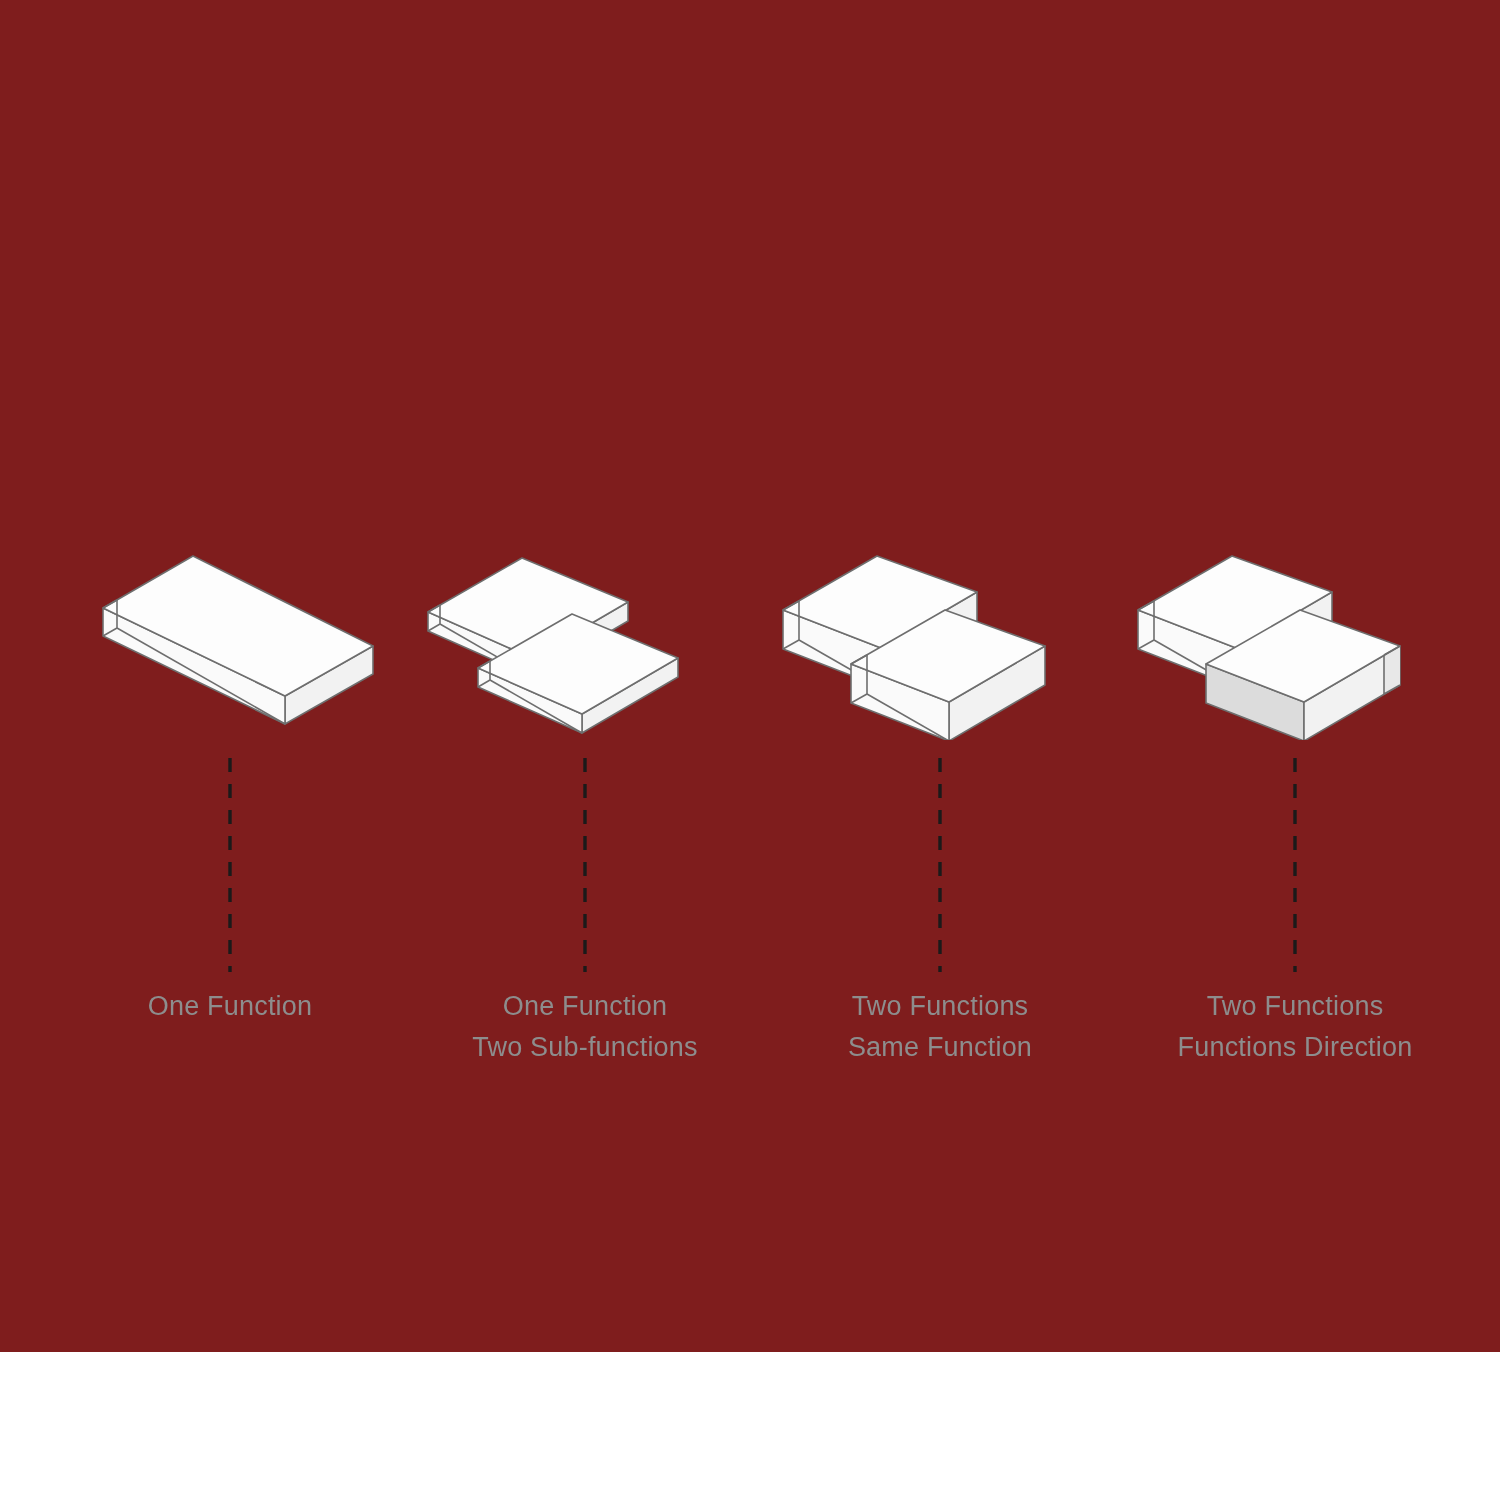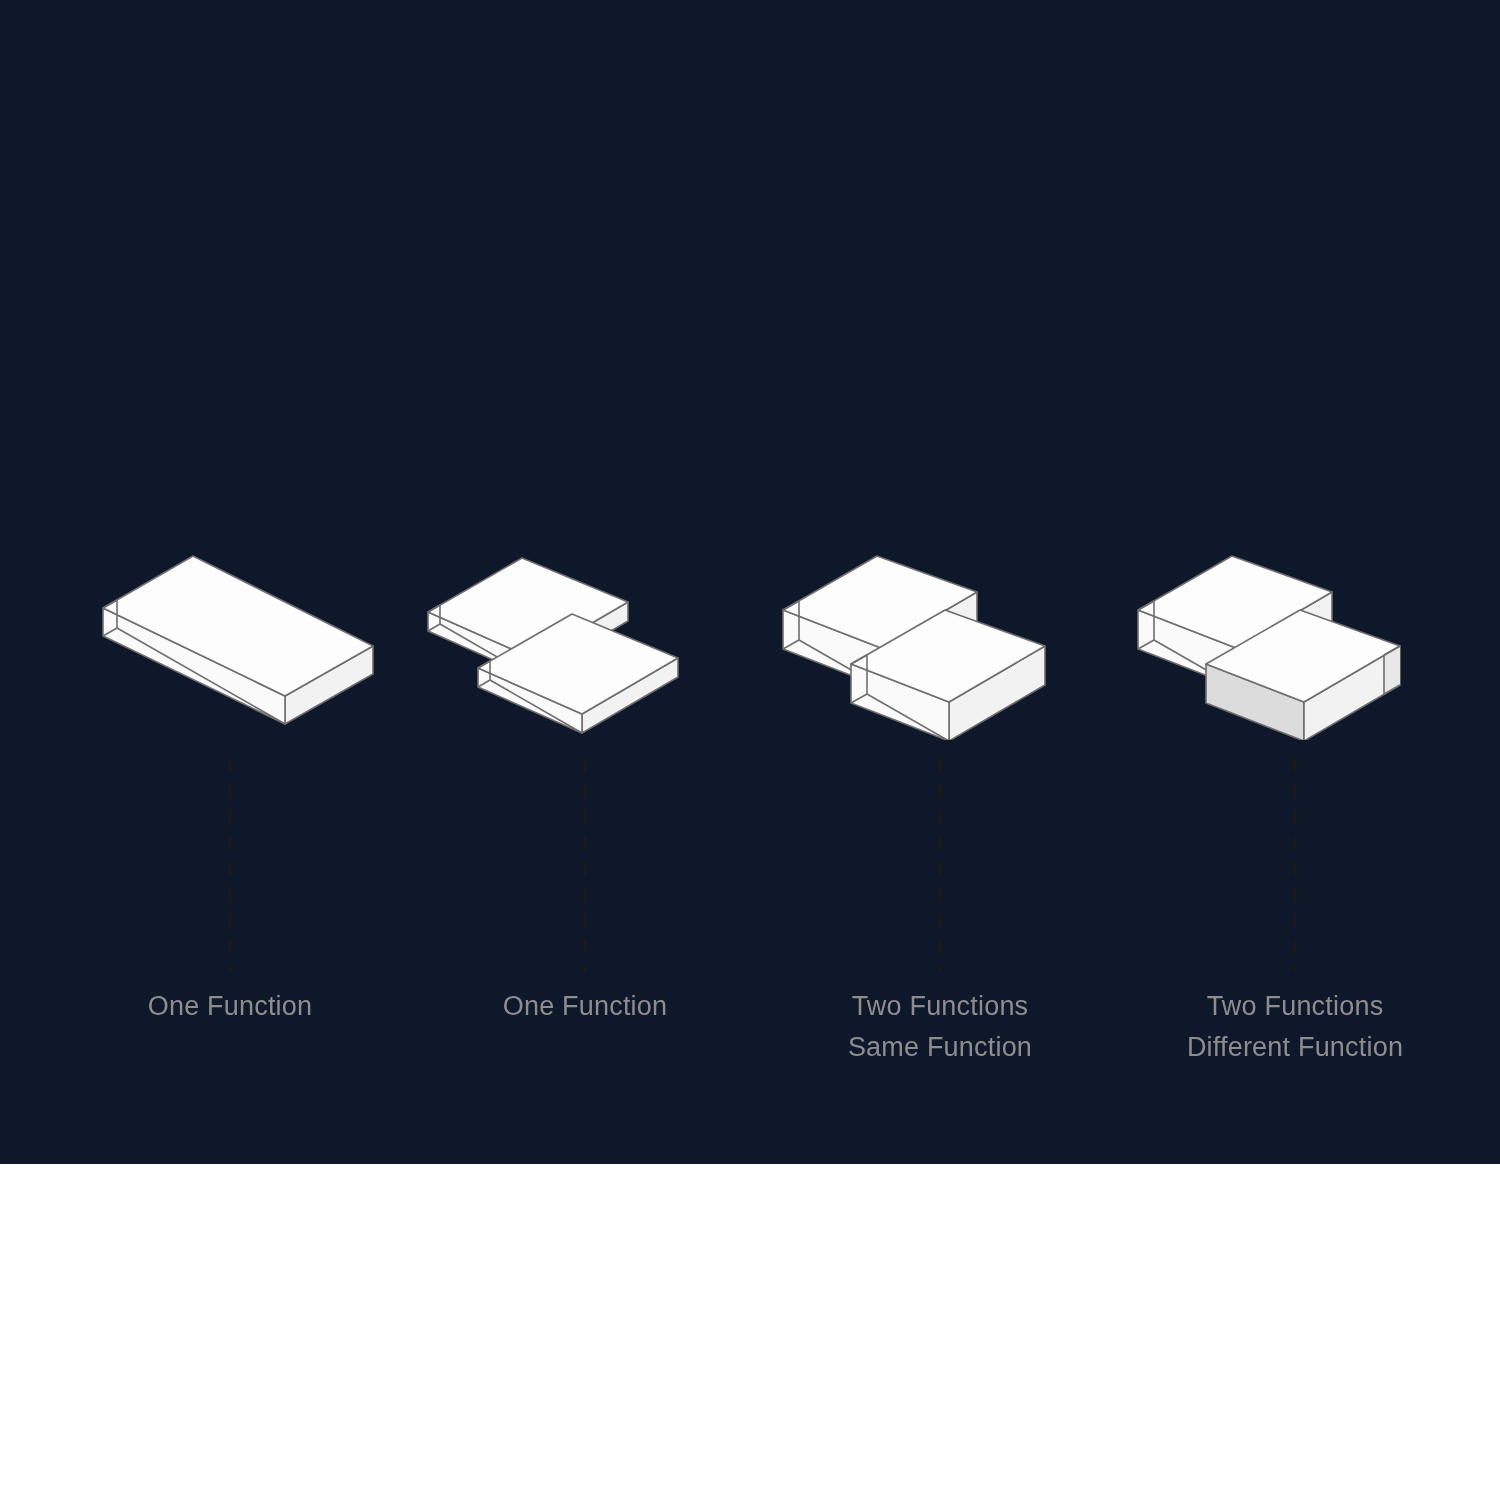--- a/index.html
+++ b/index.html
@@ -10,22 +10,22 @@
   body {
     width: 1500px;
     height: 1500px;
     background: #ffffff;
     font-family: "Liberation Sans", sans-serif;
     overflow: hidden;
   }
   #board {
     position: relative;
     width: 1500px;
-    height: 1164px;
-    background: #0f172a;
+    height: 1352px;
+    background: #7f1d1d;
   }
   .panel {
     position: absolute;
     top: 500px;
     width: 350px;
     height: 600px;
     display: flex;
     flex-direction: column;
     align-items: center;
   }
@@ -115,20 +115,21 @@
         <line x1="80" y1="180" x2="172" y2="233"></line>
       </g>
     </svg>
 
     <svg class="connector" viewBox="0 0 40 218">
       <line x1="20" y1="2" x2="20" y2="216" stroke="#1a1a1a" stroke-width="3.4" stroke-dasharray="14 12"></line>
     </svg>
 
     <div class="caption">
       <span class="caption-line">One Function</span>
+      <span class="caption-line">Two Sub-functions</span>
     </div>
   </div>
 
   <div class="panel panel-2">
 
     <svg class="massing" viewBox="0 0 350 240">
       <g fill="none" stroke="#6e6e6e" stroke-width="1.6" stroke-linejoin="round">
 
         <polygon points="18,110 34,101 34,140 18,149" fill="#e8e8e8" stroke="none"></polygon>
         <polygon points="34,101 116,148 116,187 34,140" fill="#f7f7f7" stroke="none"></polygon>
@@ -182,17 +183,17 @@
         <line x1="264" y1="155" x2="280" y2="146"></line>
       </g>
     </svg>
 
     <svg class="connector" viewBox="0 0 40 218">
       <line x1="20" y1="2" x2="20" y2="216" stroke="#1a1a1a" stroke-width="3.4" stroke-dasharray="14 12"></line>
     </svg>
 
     <div class="caption">
       <span class="caption-line">Two Functions</span>
-      <span class="caption-line">Different Function</span>
+      <span class="caption-line">Functions Direction</span>
     </div>
   </div>
 
 </div>
 
 </body></html>

